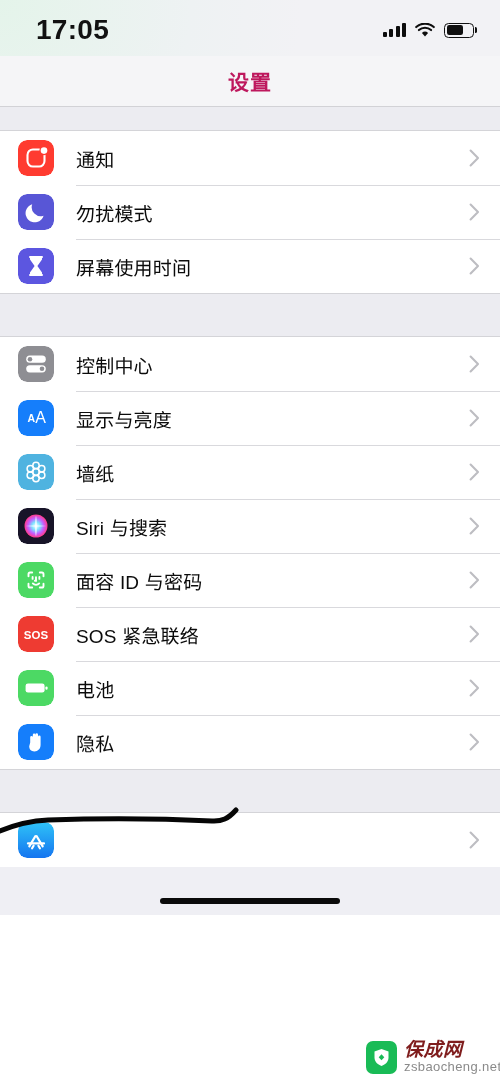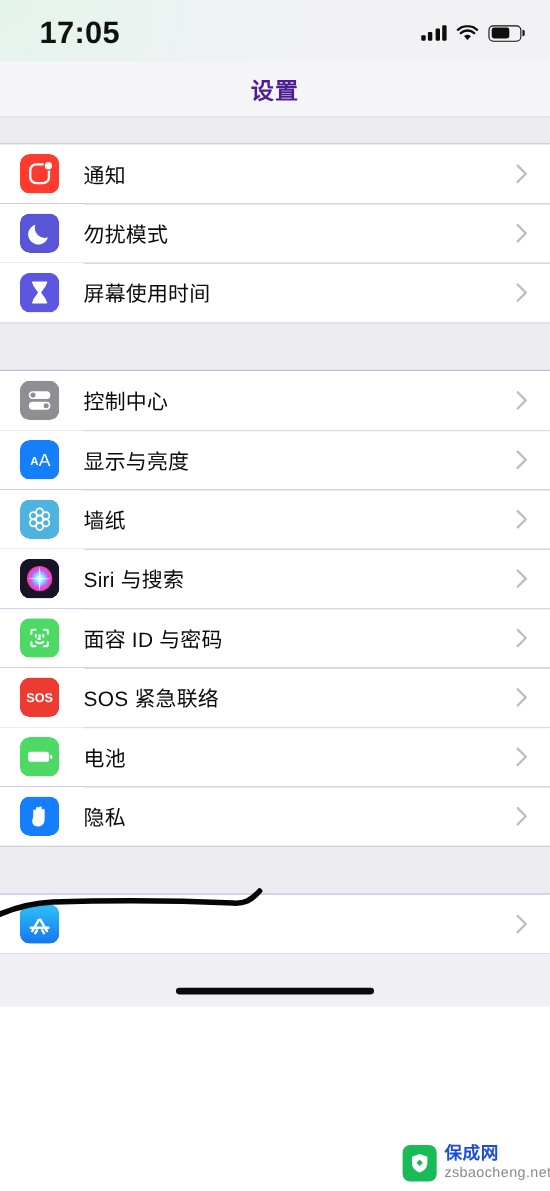--- a/index.html
+++ b/index.html
@@ -97,37 +97,37 @@
     background: #f5f5f7;
     display: flex;
     align-items: center;
     justify-content: center;
     border-bottom: 1px solid #d2d2d6;
     box-sizing: border-box;
   }
   .navbar .title {
     font-size: 21px;
     font-weight: bold;
-    color: #4c1d95;
+    color: #be185d;
     letter-spacing: 1px;
   }
 
   
   .content {
     background: #efeff4;
   }
   .gap {
     background: #ececf1;
     border-bottom: 1px solid #d4d4d8;
   }
   .gap-top { height: 23px; }
   .gap-mid { height: 42px; border-top: 1px solid #d4d4d8; }
 
   .group {
-    background: #4c1d95;
+    background: #14b8a6;
   }
   .row {
     position: relative;
     display: flex;
     align-items: center;
     height: 54px;
     padding-left: 18px;
     background: #ffffff;
     box-sizing: border-box;
   }
@@ -220,24 +220,25 @@
     height: 33px;
     border-radius: 7px;
     background: #19bb56;
     display: flex;
     align-items: center;
     justify-content: center;
     flex: 0 0 31px;
   }
   .wm-text { line-height: 1.05; }
   .wm-name {
-    font-size: 16px;
+    font-size: 19px;
     font-weight: bold;
-    color: #1d4ed8;
+    color: #7f1d1d;
     letter-spacing: 0.5px;
+    font-style: italic;
   }
   .wm-url {
     font-size: 13px;
     color: #8a8a8a;
     letter-spacing: 0.4px;
   }
 </style>
 </head>
 <body>
 

